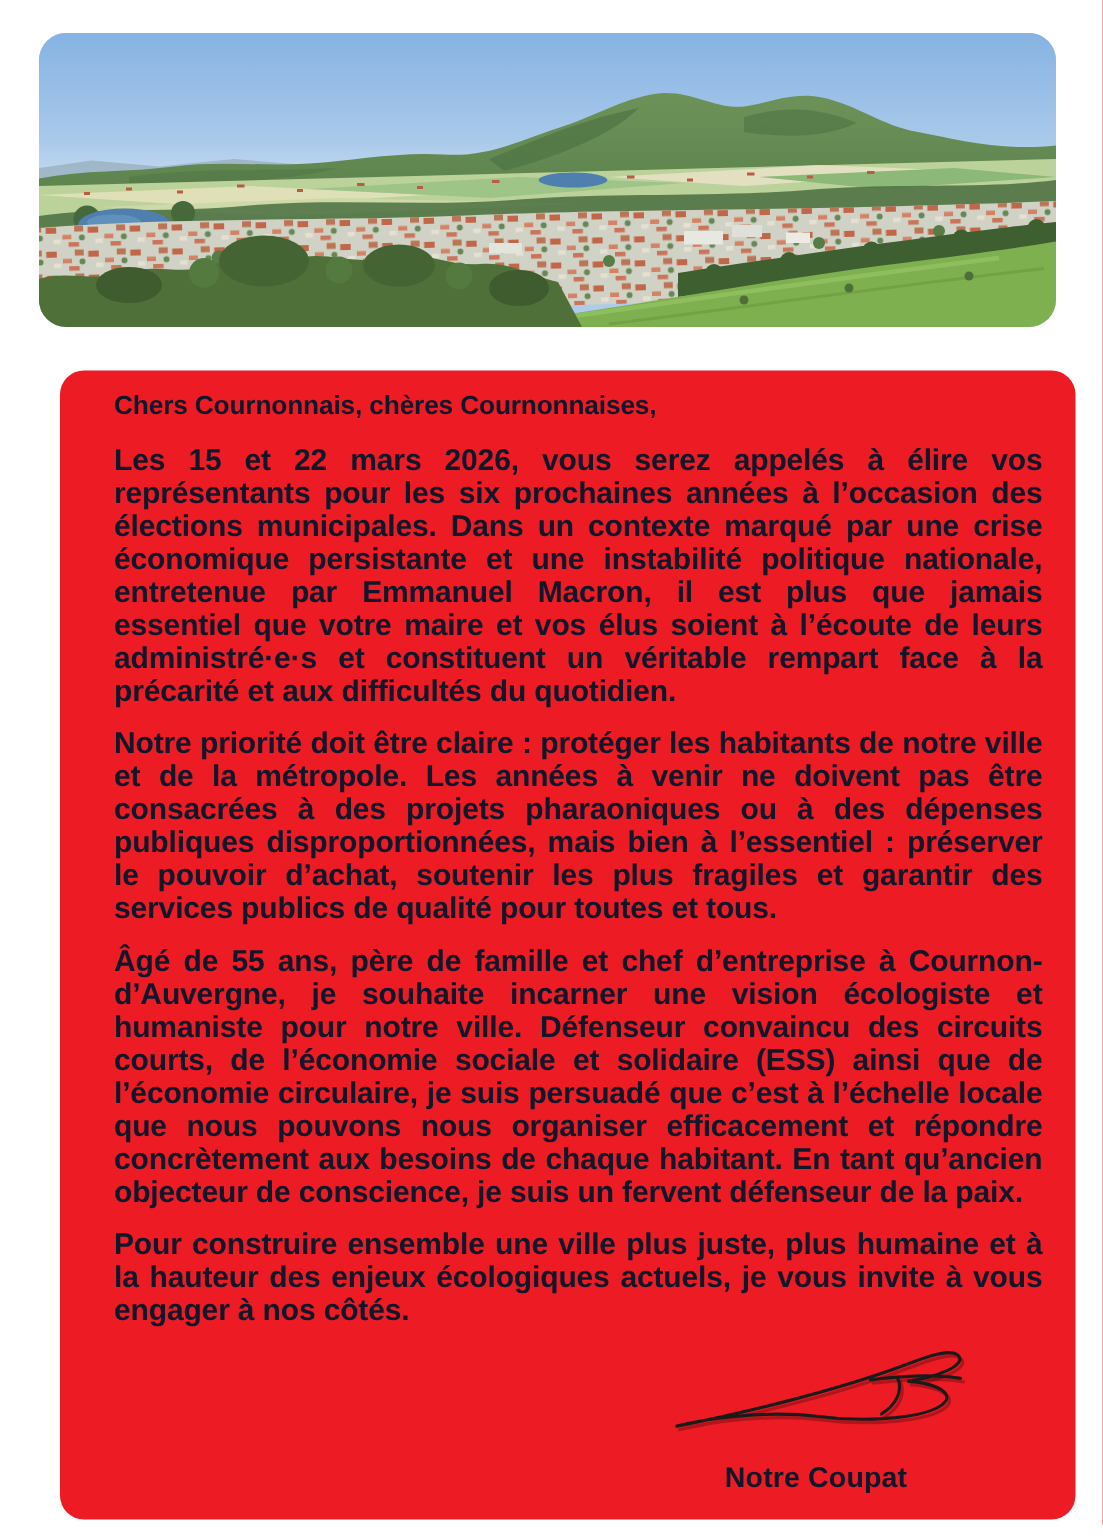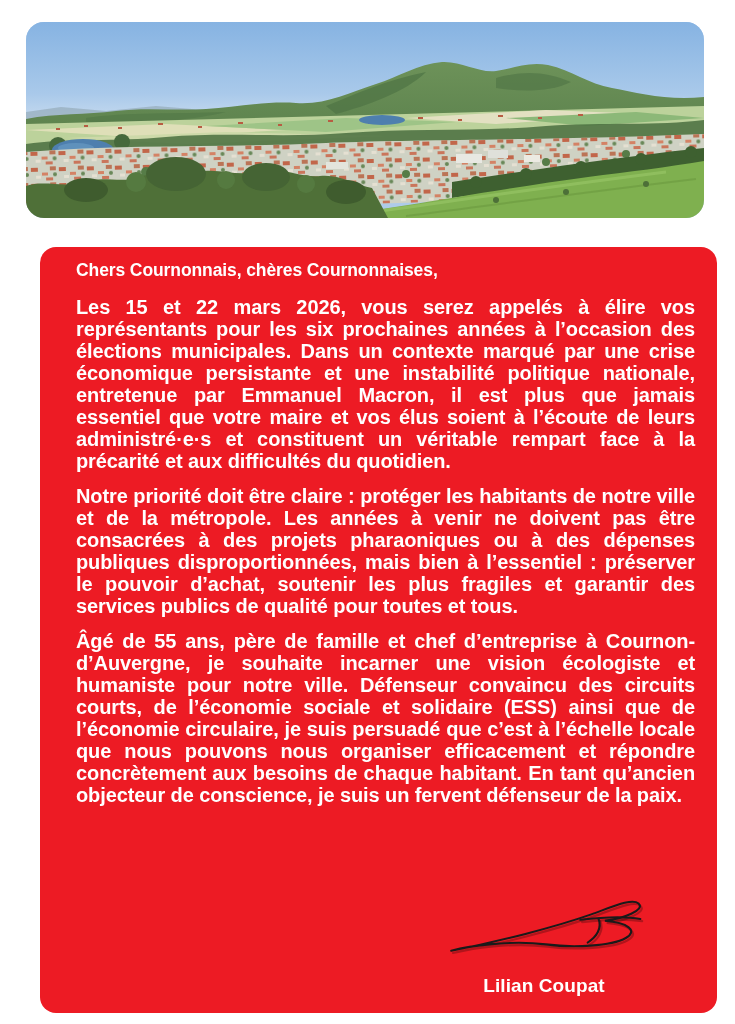--- a/index.html
+++ b/index.html
@@ -165,38 +165,39 @@
         <ellipse cx="240" cy="155" rx="24" ry="14" fill="#456434"></ellipse>
         <ellipse cx="60" cy="168" rx="22" ry="12" fill="#3f5c2e"></ellipse>
         <ellipse cx="320" cy="170" rx="20" ry="12" fill="#3f5c2e"></ellipse>
         <circle cx="110" cy="160" r="10" fill="#557a40"></circle>
         <circle cx="200" cy="158" r="9" fill="#557a40"></circle>
         <circle cx="280" cy="162" r="9" fill="#557a40"></circle>
       </g>
     </svg>
   </div>
 
-  <section class="letter-card" style="background: rgb(237, 27, 36); color: #ffffff; padding-left: 36px;">
+  <section class="letter-card" style="background: rgb(237, 27, 36); color: #0f172a; padding-left: 36px;">
     <p class="greeting">Chers Cournonnais, chères Cournonnaises,</p>
     <p class="para">Les 15 et 22 mars 2026, vous serez appelés à élire vos représentants pour les six prochaines années à l’occasion des élections municipales. Dans un contexte marqué par une crise économique persistante et une instabilité politique nationale, entretenue par Emmanuel Macron, il est plus que jamais essentiel que votre maire et vos élus soient à l’écoute de leurs administré·e·s et constituent un véritable rempart face à la précarité et aux difficultés du quotidien.</p>
     <p class="para">Notre priorité doit être claire : protéger les habitants de notre ville et de la métropole. Les années à venir ne doivent pas être consacrées à des projets pharaoniques ou à des dépenses publiques disproportionnées, mais bien à l’essentiel : préserver le pouvoir d’achat, soutenir les plus fragiles et garantir des services publics de qualité pour toutes et tous.</p>
     <p class="para">Âgé de 55 ans, père de famille et chef d’entreprise à Cournon-d’Auvergne, je souhaite incarner une vision écologiste et humaniste pour notre ville. Défenseur convaincu des circuits courts, de l’économie sociale et solidaire (ESS) ainsi que de l’économie circulaire, je suis persuadé que c’est à l’échelle locale que nous pouvons nous organiser efficacement et répondre concrètement aux besoins de chaque habitant. En tant qu’ancien objecteur de conscience, je suis un fervent défenseur de la paix.</p>
+    <p class="para">Pour construire ensemble une ville plus juste, plus humaine et à la hauteur des enjeux écologiques actuels, je vous invite à vous engager à nos côtés.</p>
 
     <div class="sig-block">
       <svg width="200" height="78" viewBox="0 0 220 82" xmlns="http://www.w3.org/2000/svg">
         <g fill="none" stroke-linecap="round">
           <g stroke="#000000" stroke-opacity="0.25" stroke-width="2.4" transform="translate(2,2.5)">
             <path d="M8,66 C60,56 122,40 162,26 C187,17 207,8 214,14 C222,21 197,31 177,33 C202,35 214,44 200,52 C184,61 142,63 112,59 C72,54 27,61 8,66"></path>
             <path d="M150,32 C175,29 198,28 216,31"></path>
             <path d="M170,31 C174,41 168,51 158,57"></path>
           </g>
           <g stroke="#1A1A1A" stroke-width="2.3">
             <path d="M8,66 C60,56 122,40 162,26 C187,17 207,8 214,14 C222,21 197,31 177,33 C202,35 214,44 200,52 C184,61 142,63 112,59 C72,54 27,61 8,66"></path>
             <path d="M150,32 C175,29 198,28 216,31"></path>
             <path d="M170,31 C174,41 168,51 158,57"></path>
           </g>
         </g>
       </svg>
-      <p class="sig-name">Lilian Coupat</p>
+      <p class="sig-name">Notre Coupat</p>
     </div>
   </section>
 
 </div>
 
 </body></html>

